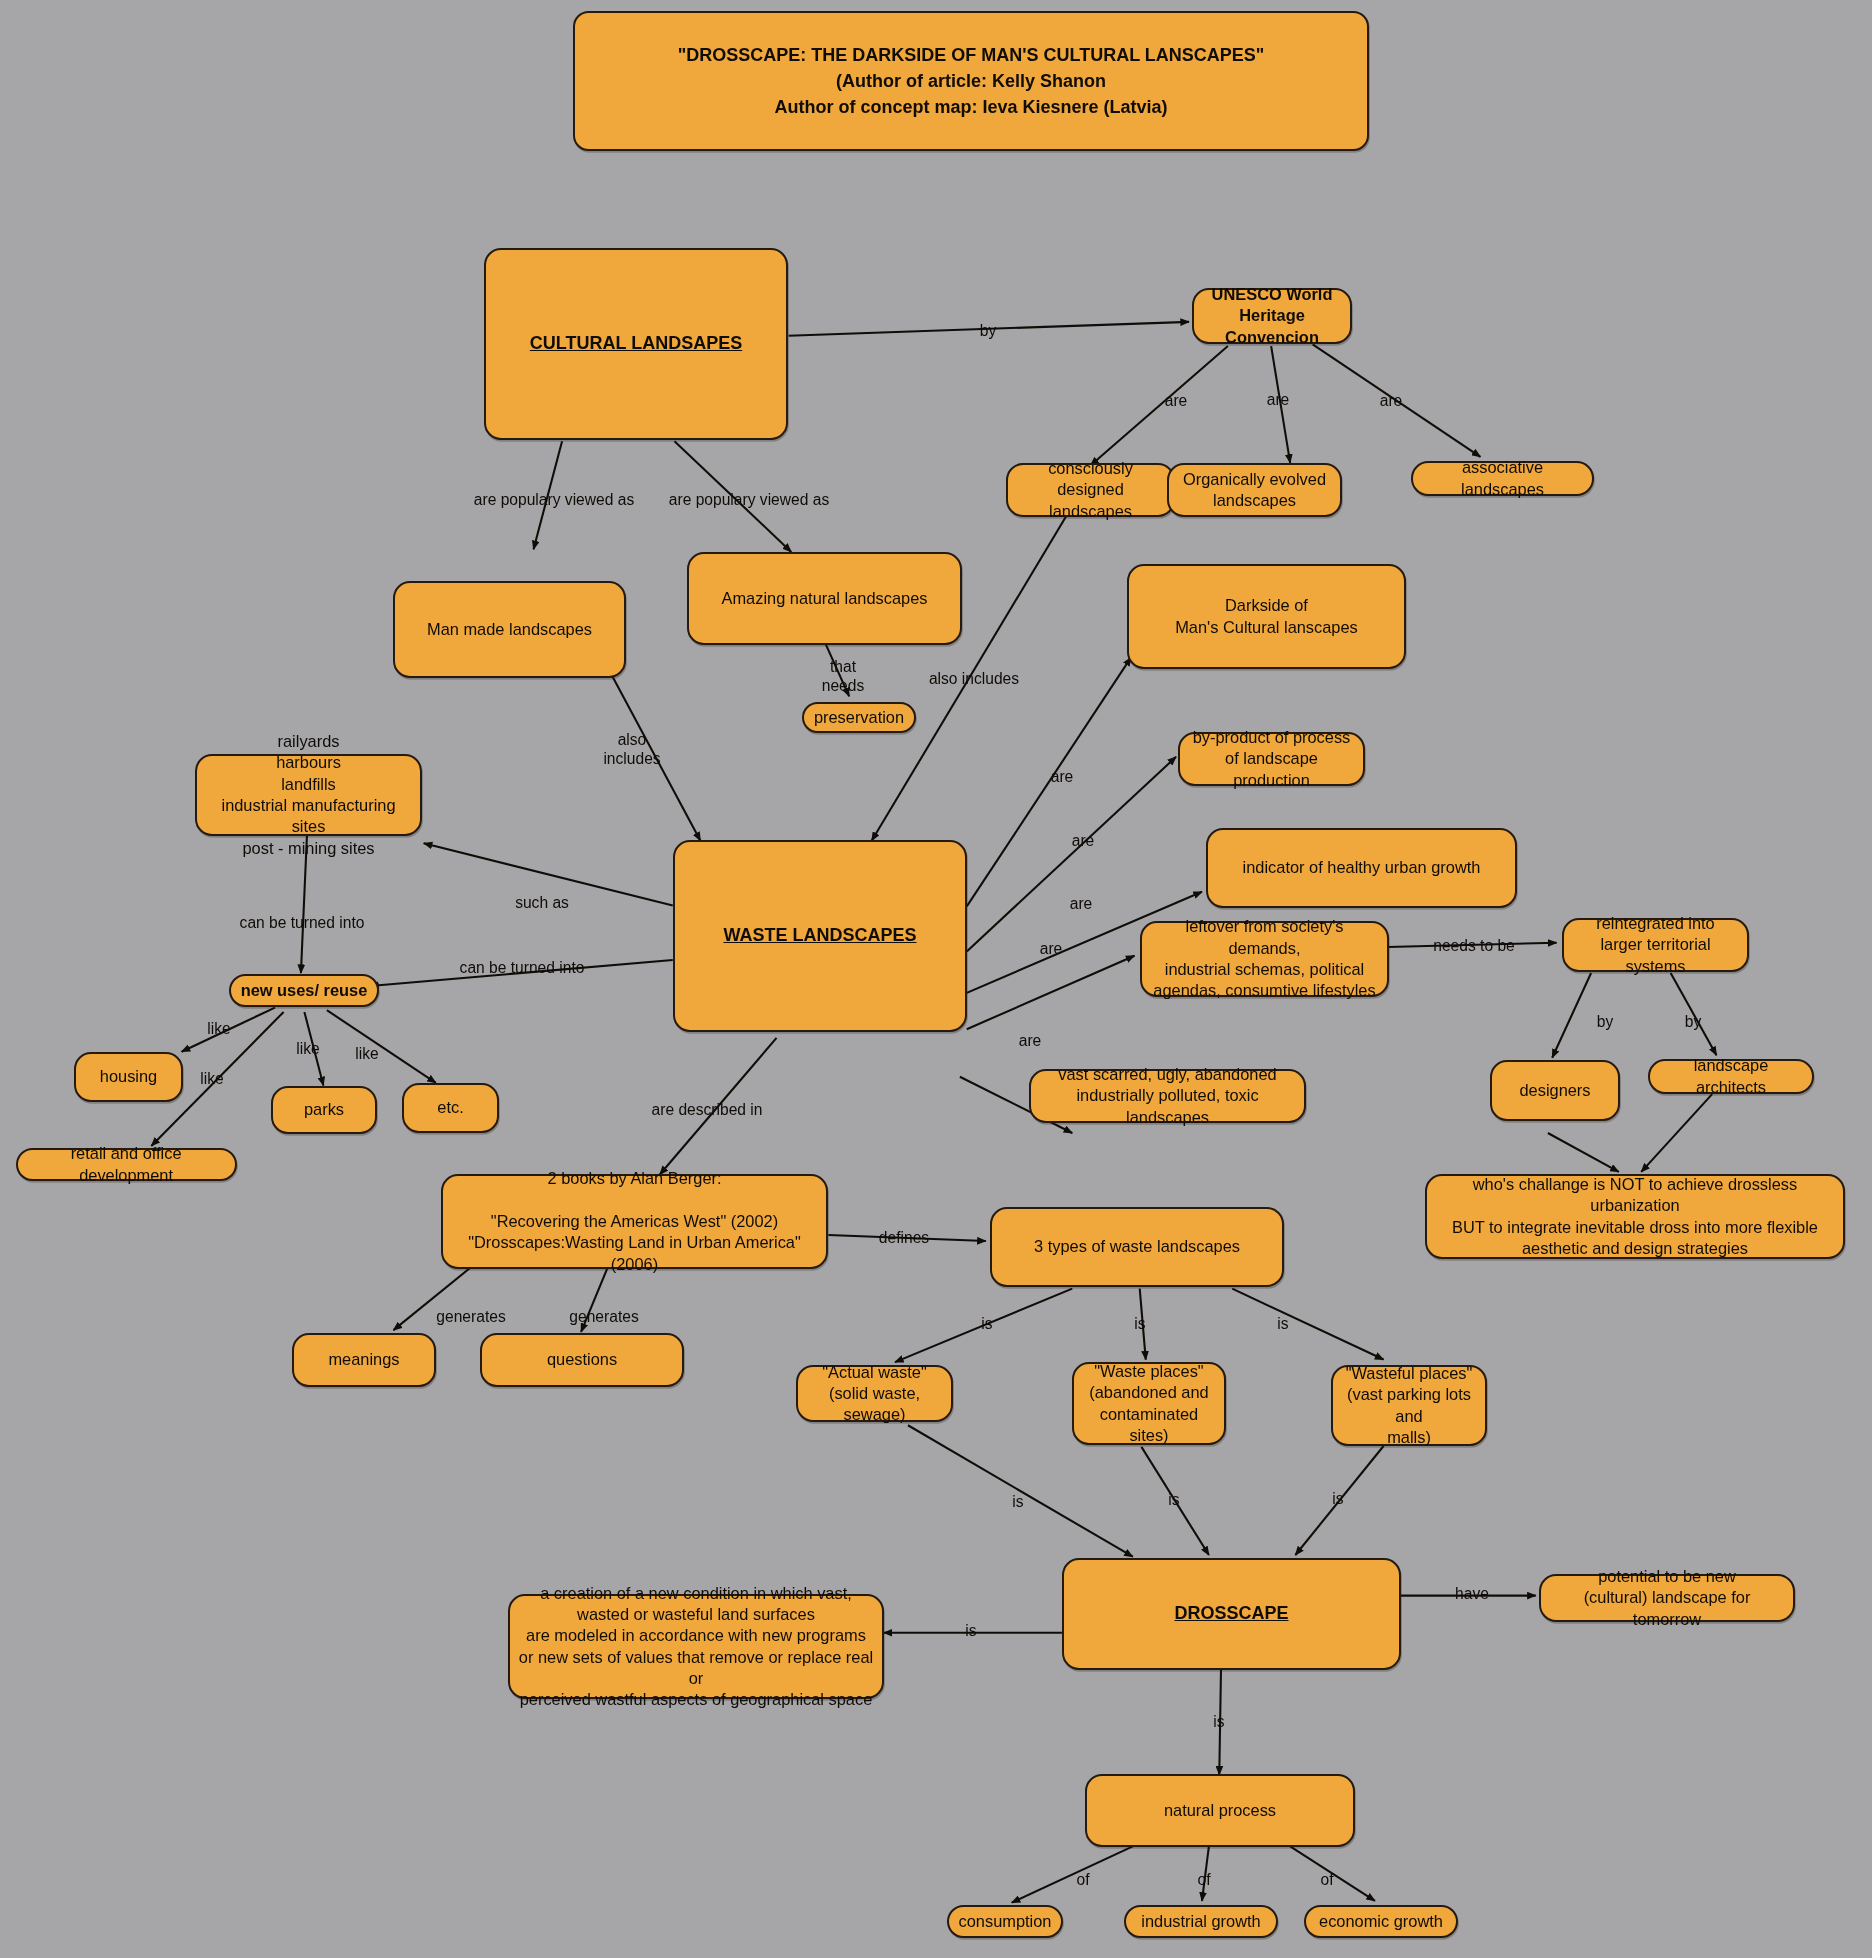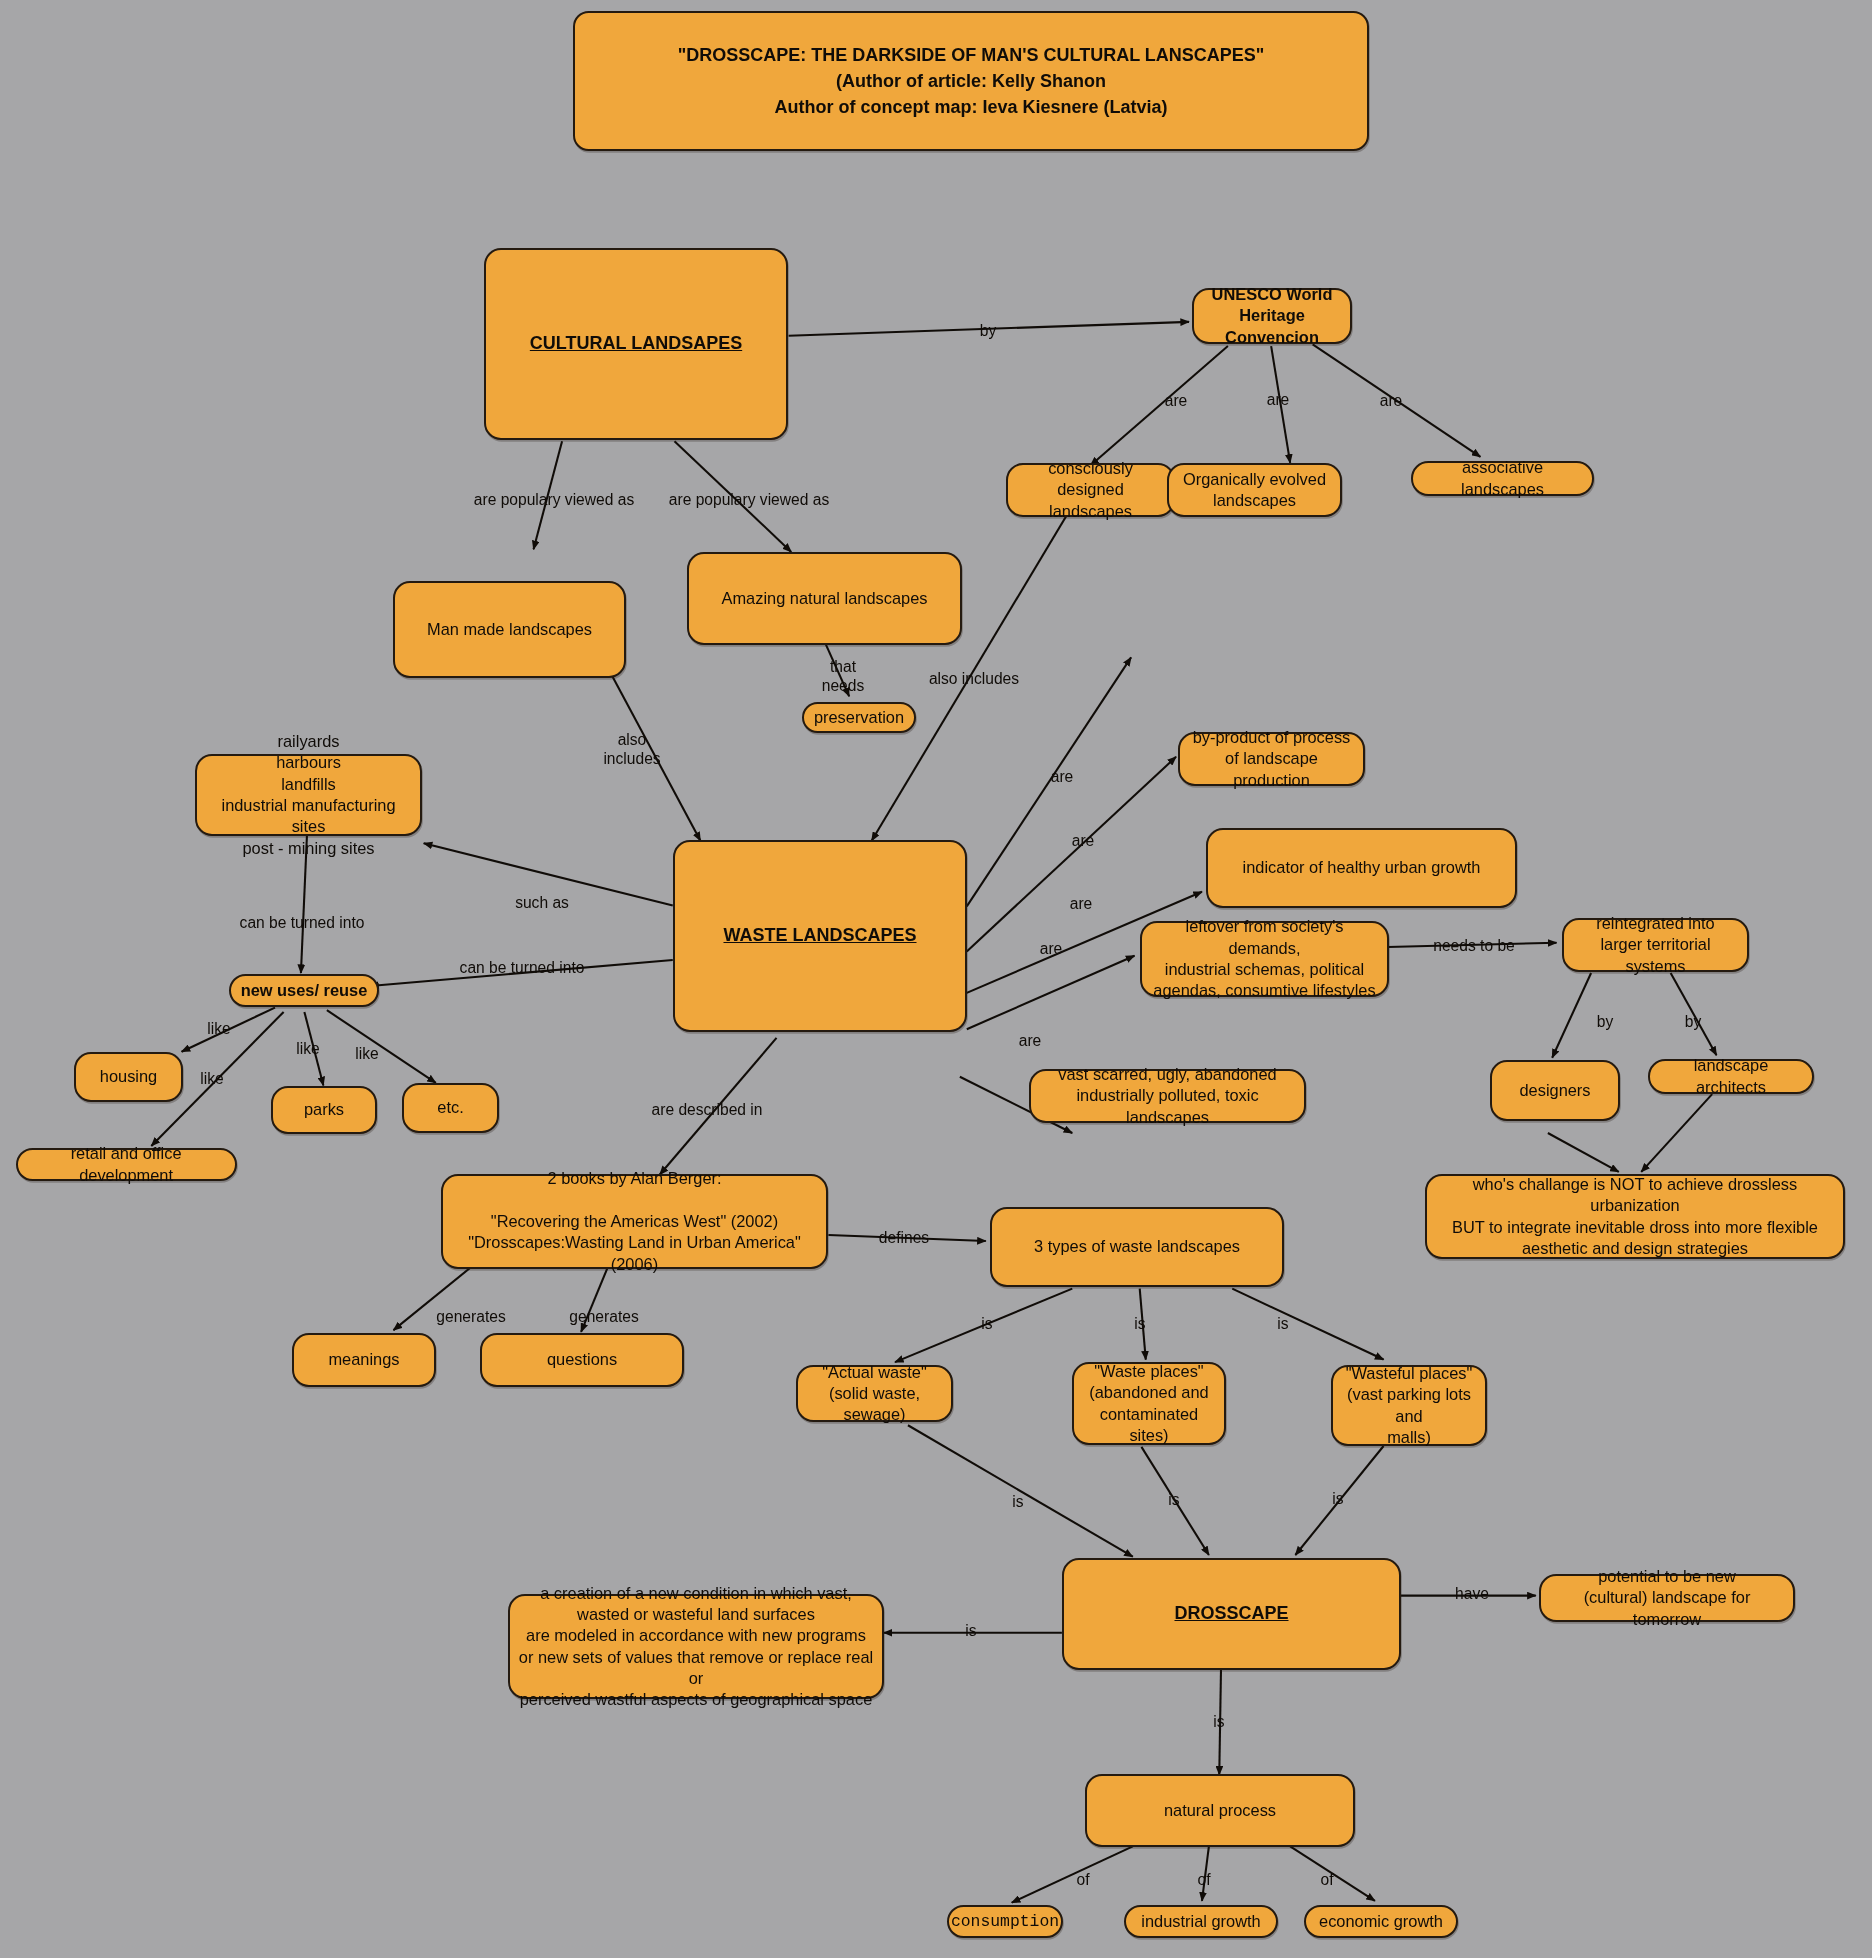--- a/index.html
+++ b/index.html
@@ -172,20 +172,22 @@
 landscapes</div>
 
   <div class="node pill" style="left:1411px; top:461px; width:183px; height:35px;">associative landscapes</div>
 
   <div class="node" style="left:393px; top:581px; width:233px; height:97px;">Man made landscapes</div>
 
   <div class="node" style="left:687px; top:552px; width:275px; height:93px;">Amazing natural landscapes</div>
 
   <div class="node pill" style="left:802px; top:702px; width:114px; height:31px;">preservation</div>
 
+  <div class="node" style="left:1127px; top:564px; width:279px; height:105px;">Darkside of
+Man's Cultural lanscapes</div>
 
   <div class="node" style="left:1178px; top:732px; width:187px; height:54px;">by-product of process
 of landscape production</div>
 
   <div class="node" style="left:1206px; top:828px; width:311px; height:80px;">indicator of healthy urban growth</div>
 
   <div class="node" style="left:1140px; top:921px; width:249px; height:76px;">leftover from society's demands,
 industrial schemas, political
 agendas, consumtive lifestyles</div>
 
@@ -249,21 +251,21 @@
 or new sets of values that remove or replace real or
 perceived wastful aspects of geographical space</div>
 
   <div class="node underline-title" style="left:1062px; top:1558px; width:339px; height:112px;">DROSSCAPE</div>
 
   <div class="node pill" style="left:1539px; top:1574px; width:256px; height:48px;">potential to be new
 (cultural) landscape for tomorrow</div>
 
   <div class="node" style="left:1085px; top:1774px; width:270px; height:73px;">natural process</div>
 
-  <div class="node pill" style="left:947px; top:1905px; width:116px; height:33px;font-family:Liberation Mono, monospace;">consumption</div>
+  <div class="node pill" style="left:947px; top:1905px; width:116px; height:33px;">consumption</div>
 
   <div class="node pill" style="left:1124px; top:1905px; width:154px; height:33px;">industrial growth</div>
 
   <div class="node pill" style="left:1304px; top:1905px; width:154px; height:33px;">economic growth</div>
 
   <div class="elabel" style="left:988px; top:331px;">by</div>
   <div class="elabel" style="left:1176px; top:401px;">are</div>
   <div class="elabel" style="left:1278px; top:400px;">are</div>
   <div class="elabel" style="left:1391px; top:401px;">are</div>
   <div class="elabel" style="left:554px; top:500px;">are populary viewed as</div>

